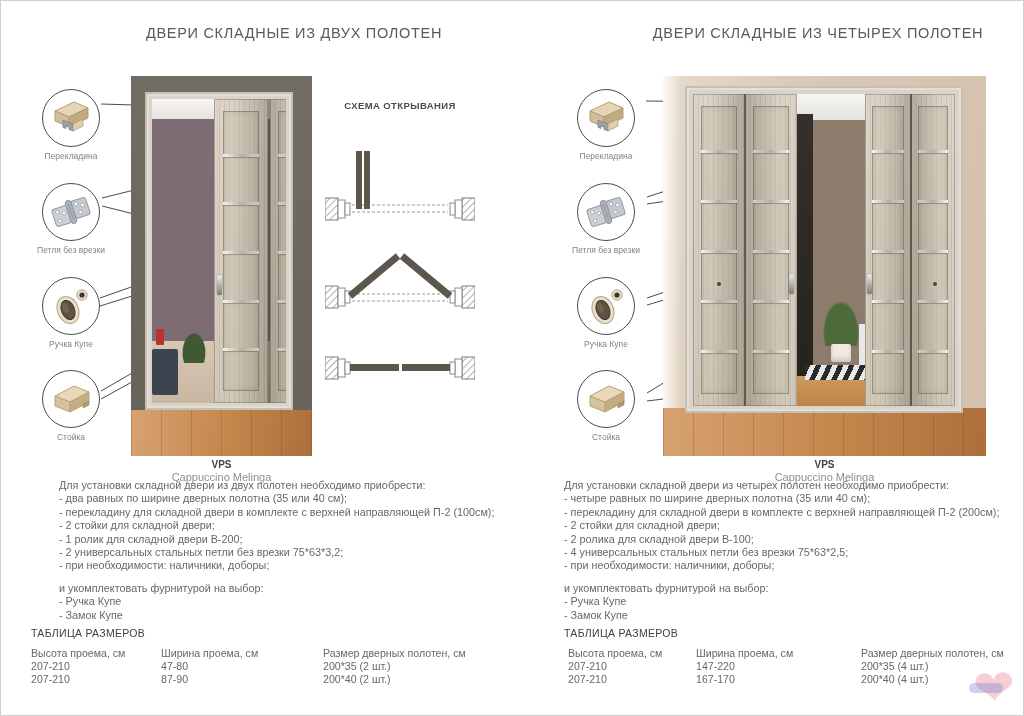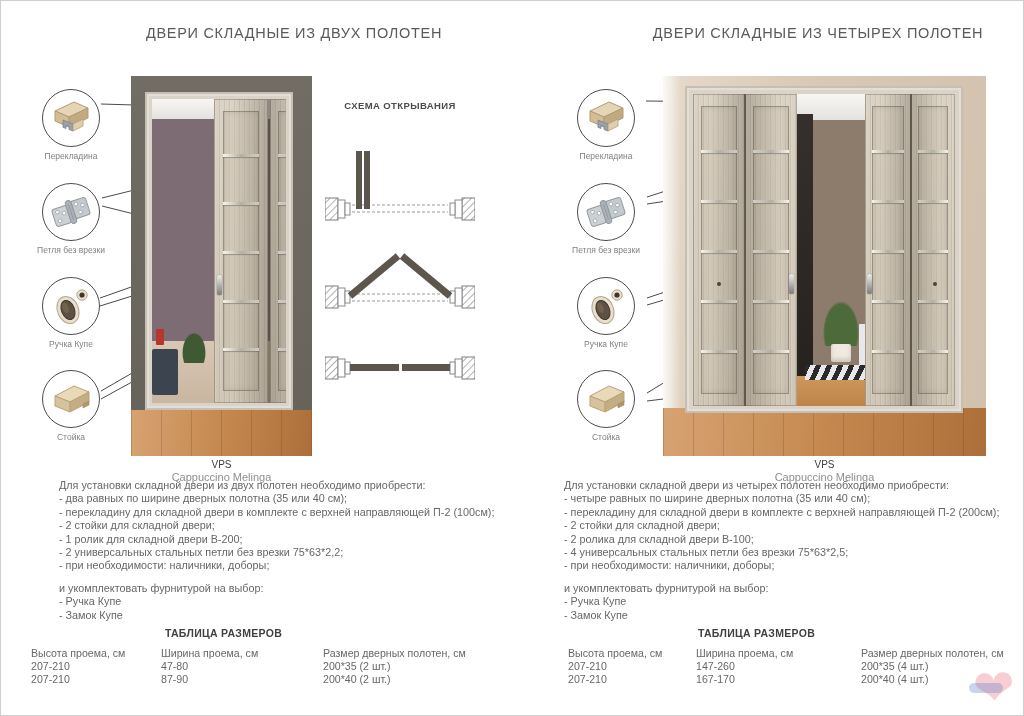--- a/index.html
+++ b/index.html
@@ -30,25 +30,25 @@
   .panel .bar{position:absolute;left:16%;right:16%;height:3px;
     background:linear-gradient(90deg,#f5f3ef,#beb8ab,#f2f0ea);box-shadow:0 1px 1px rgba(90,80,65,.45);}
   .shade-r::after{content:"";position:absolute;inset:0;background:linear-gradient(90deg,transparent 35%,rgba(70,60,48,.28));}
   .shade-l::after{content:"";position:absolute;inset:0;background:linear-gradient(270deg,transparent 35%,rgba(70,60,48,.28));}
   .fold{position:absolute;top:0;bottom:0;width:2px;background:rgba(62,54,43,.55);}
   .handle{position:absolute;width:5px;height:20px;border-radius:2px;
     background:linear-gradient(180deg,#ececec,#7b7b7b);box-shadow:0 0 1px #333;}
   .dot-handle{position:absolute;width:4px;height:4px;border-radius:50%;background:#4d443a;}
   
   .caption{position:absolute;text-align:center;line-height:12px;}
-  .cap-name{font-size:10px;font-weight:normal;color:#414144;text-align:center;}
+  .cap-name{font-size:10px;font-weight:bold;color:#414144;text-align:center;}
   .cap-finish{font-size:11px;color:#8e8f91;}
   .reqs{position:absolute;font-size:10.8px;line-height:13.4px;color:#66676a;}
   .reqs .gap{height:9px;}
-  .tbl-title{position:absolute;text-align:center;font-size:10.5px;font-weight:bold;color:#404043;letter-spacing:.3px;}
+  .tbl-title{position:absolute;text-align:left;font-size:10.5px;font-weight:normal;color:#404043;letter-spacing:.3px;}
   .stable{position:absolute;font-size:10.6px;line-height:13.2px;color:#66676a;}
   .scol{position:absolute;top:0;white-space:nowrap;}
   
   .schema-title{position:absolute;text-align:center;font-size:9.5px;font-weight:bold;color:#4b4c4e;letter-spacing:.4px;}
   .lines{position:absolute;left:0;top:0;pointer-events:none;}
   .room-ceil{position:absolute;left:0;right:0;top:0;background:linear-gradient(#f7f6f4,#e4e2de);}
   .watermark{position:absolute;right:8px;bottom:2px;font-size:50px;color:rgba(240,158,168,.5);
              transform:rotate(-3deg);line-height:1;}
   .wm-blue{position:absolute;right:20px;bottom:22px;width:34px;height:10px;border-radius:5px;
            background:rgba(96,120,200,.32);}
@@ -241,21 +241,21 @@
     <div class="cap-name">VPS</div>
     <div class="cap-finish">Cappuccino Melinga</div>
   </div>
 
   <div class="reqs" style="left:30px;top:478px;width:475px;margin-left:28px;">
     <div>Для установки складной двери из двух полотен необходимо приобрести:</div>
     <div>- два равных по ширине дверных полотна (35 или 40 см);</div>
     <div>- перекладину для складной двери в комплекте с верхней направляющей П-2 (100см);</div>
     <div>- 2 стойки для складной двери;</div>
     <div>- 1 ролик для складной двери В-200;</div>
-    <div>- 2 универсальных стальных петли без врезки 75*63*2,2;</div>
+    <div>- 2 универсальных стальных петли без врезки 75*63*3,2;</div>
     <div>- при необходимости: наличники, доборы;</div>
     <div class="gap"></div>
     <div>и укомплектовать фурнитурой на выбор:</div>
     <div>- Ручка Купе</div>
     <div>- Замок Купе</div>
   </div>
 
   <div class="tbl-title" style="left:30px;top:626px;width:385px;">ТАБЛИЦА РАЗМЕРОВ</div>
   <div class="stable" style="left:30px;top:646px;width:470px;height:44px;">
     <div class="scol" style="left:0;">
@@ -386,21 +386,21 @@
 
   <div class="tbl-title" style="left:563px;top:626px;width:385px;">ТАБЛИЦА РАЗМЕРОВ</div>
   <div class="stable" style="left:567px;top:646px;width:450px;height:44px;">
     <div class="scol" style="left:0;">
       <div>Высота проема, см</div>
       <div>207-210</div>
       <div>207-210</div>
     </div>
     <div class="scol" style="left:128px;">
       <div>Ширина проема, см</div>
-      <div>147-260</div>
+      <div>147-220</div>
       <div>167-170</div>
     </div>
     <div class="scol" style="left:293px;">
       <div>Размер дверных полотен, см</div>
       <div>200*35 (4 шт.)</div>
       <div>200*40 (4 шт.)</div>
     </div>
   </div>
 
   <div class="watermark">❤</div>

